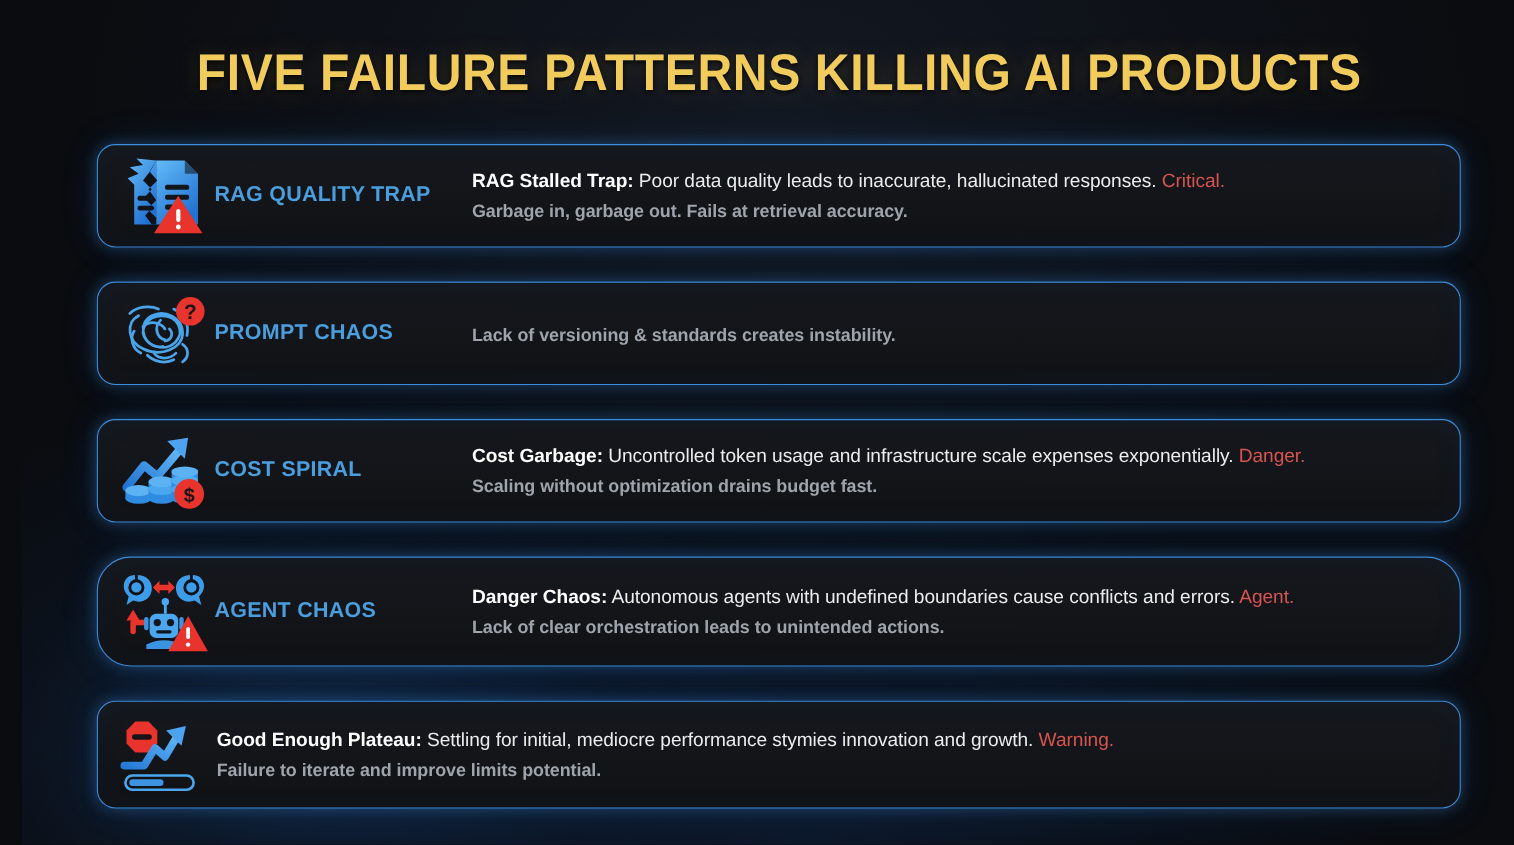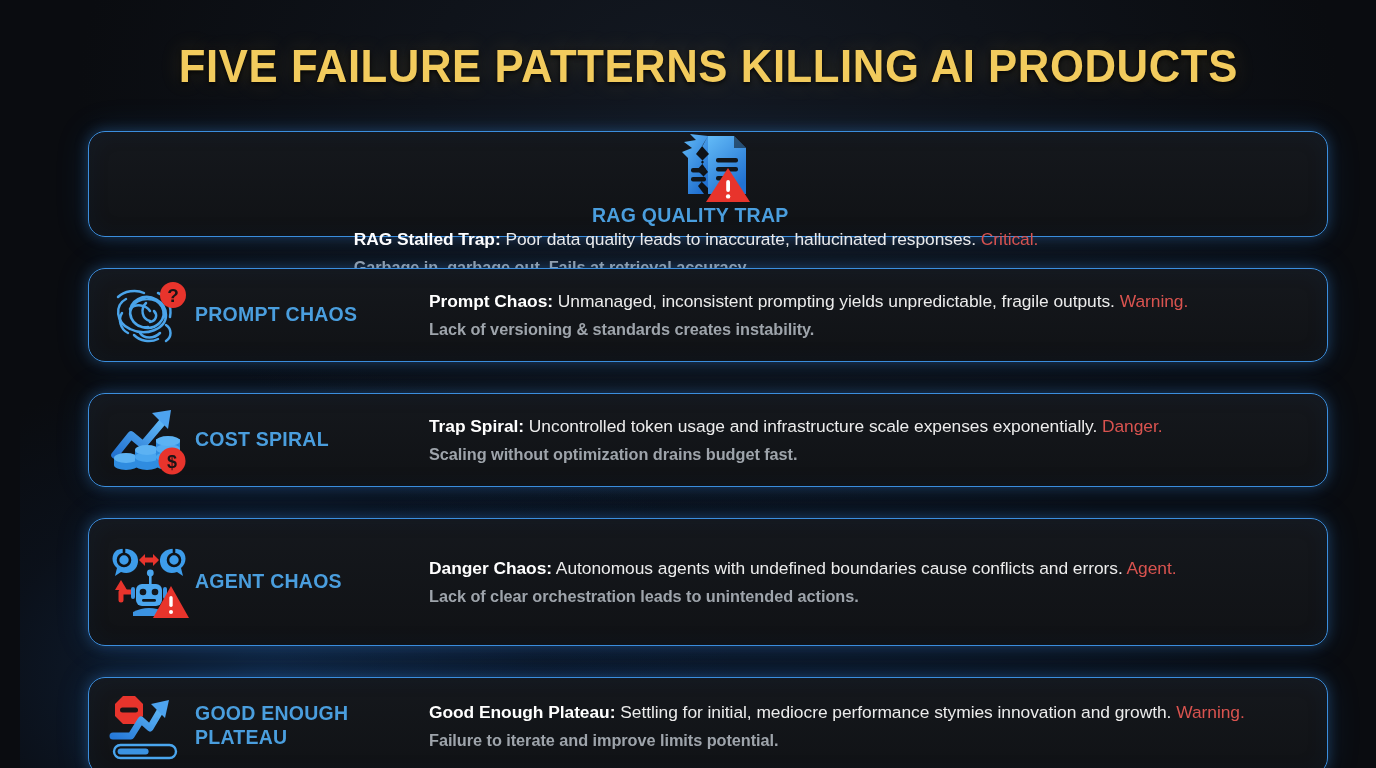--- a/index.html
+++ b/index.html
@@ -52,24 +52,24 @@
     border-radius:17px;
     background:linear-gradient(180deg,#15181d 0%, #101215 100%);
     box-shadow:
       0 0 13px rgba(59,142,222,0.34),
       0 0 34px rgba(40,110,200,0.16),
       inset 0 0 22px rgba(20,60,120,0.10);
     display:flex;
     align-items:center;
     margin-bottom:31px;
   }
-  .card.h1 { height:106px;flex-direction:column; }
+  .card.h1 { height:94px; }
   .card.h2 { height:94px; }
   .card.h3 { height:94px; }
-  .card.h4 { height:128px; }
+  .card.h4 { height:100px;border-radius:31px; }
   .card.h5 { height:98px; }
 
   .icon-cell {
     width:106px;
     min-width:106px;
     display:flex;
     align-items:center;
     justify-content:center;
     padding-left:14px;
   }
@@ -172,21 +172,20 @@
             <path d="M50 54 C44 60 34 60 30 54"></path>
           </g>
           <circle cx="63" cy="16" r="13" fill="#e8342c"></circle>
           <text x="63" y="23" font-family="Liberation Sans, sans-serif" font-size="19" font-weight="bold" fill="#1a1416" text-anchor="middle">?</text>
         </svg>
       </div>
       <div class="label-cell">
         <div class="label">PROMPT CHAOS</div>
       </div>
       <div class="text-cell">
-        <div class="line1"><span class="strong">Prompt Chaos:</span><span> Unmanaged, inconsistent prompting yields unpredictable, fragile outputs.</span><span class="status"> Warning.</span></div>
         <div class="line2">Lack of versioning &amp; standards creates instability.</div>
       </div>
     </div>
 
     <div class="card h3">
       <div class="icon-cell">
         <svg width="76" height="70" viewBox="0 0 76 70">
           <defs>
             <linearGradient id="g3" x1="0" y1="1" x2="1" y2="0">
               <stop offset="0" stop-color="#2272d2"></stop>
@@ -214,21 +213,21 @@
               <ellipse cx="57" cy="36" rx="12" ry="5" fill="#5cb2f3"></ellipse>
           </g>
           <circle cx="61" cy="56" r="13.5" fill="#e8342c"></circle>
           <text x="61" y="63" font-family="Liberation Sans, sans-serif" font-size="18" font-weight="bold" fill="#1a1416" text-anchor="middle">$</text>
         </svg>
       </div>
       <div class="label-cell">
         <div class="label">COST SPIRAL</div>
       </div>
       <div class="text-cell">
-        <div class="line1"><span class="strong">Trap Spiral:</span><span> Uncontrolled token usage and infrastructure scale expenses exponentially.</span><span class="status"> Danger.</span></div>
+        <div class="line1"><span class="strong">Cost Garbage:</span><span> Uncontrolled token usage and infrastructure scale expenses exponentially.</span><span class="status"> Danger.</span></div>
         <div class="line2">Scaling without optimization drains budget fast.</div>
       </div>
     </div>
 
     <div class="card h4">
       <div class="icon-cell">
         <svg width="80" height="76" viewBox="0 0 80 76">
           <g fill="#3d9cea">
             <path d="M8 6 C20 2 30 8 29 18 C28 27 20 31 12 28 L6 32 L8 24 C2 19 2 10 8 6 Z"></path>
           </g>
@@ -279,23 +278,20 @@
           <polygon points="14,6 26,6 34,14 34,26 26,34 14,34 6,26 6,14" fill="#e8342c"></polygon>
           <rect x="11" y="17.5" width="18" height="5" rx="2.5" fill="#1a1416"></rect>
           <path d="M4 46 L22 46 L32 30 L41 38 L54 16" fill="none" stroke="url(#g5)" stroke-width="7" stroke-linecap="round" stroke-linejoin="round"></path>
           <path d="M42 14 L60 10 L56 28 Z" fill="#4da3ef"></path>
           <circle cx="44" cy="33" r="1.8" fill="#4da3ef"></circle>
           <circle cx="48" cy="29" r="1.5" fill="#4da3ef"></circle>
           <rect x="5" y="55" width="62" height="13" rx="6.5" fill="none" stroke="#4aa6ef" stroke-width="2.4"></rect>
           <rect x="8.6" y="58.5" width="31" height="6" rx="3" fill="#3b93e2"></rect>
         </svg>
       </div>
-      <div class="label-cell">
-        <div class="label">GOOD ENOUGH PLATEAU</div>
-      </div>
       <div class="text-cell">
         <div class="line1"><span class="strong">Good Enough Plateau:</span><span> Settling for initial, mediocre performance stymies innovation and growth.</span><span class="status"> Warning.</span></div>
         <div class="line2">Failure to iterate and improve limits potential.</div>
       </div>
     </div>
 
   </div>
 </div>
 
 </body></html>

